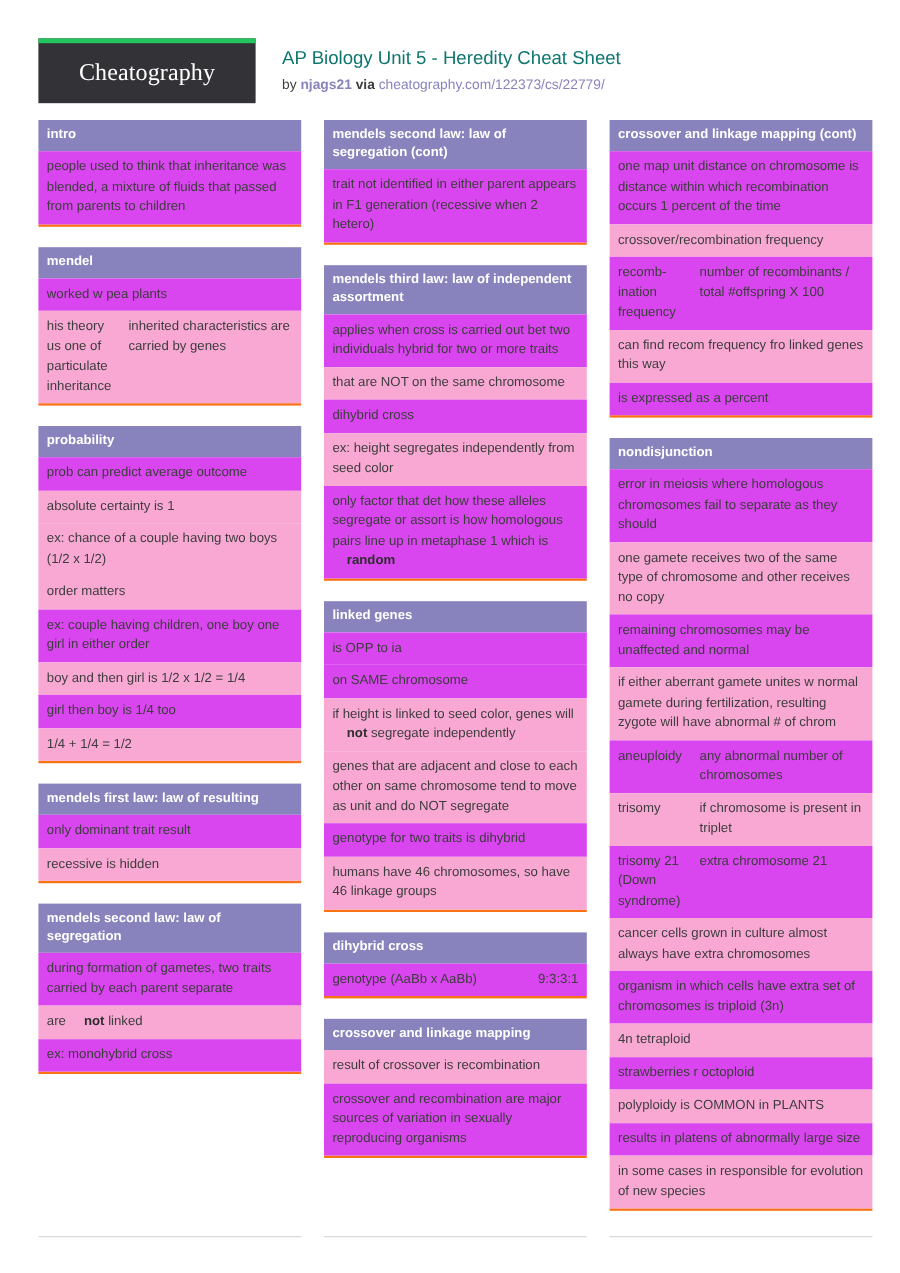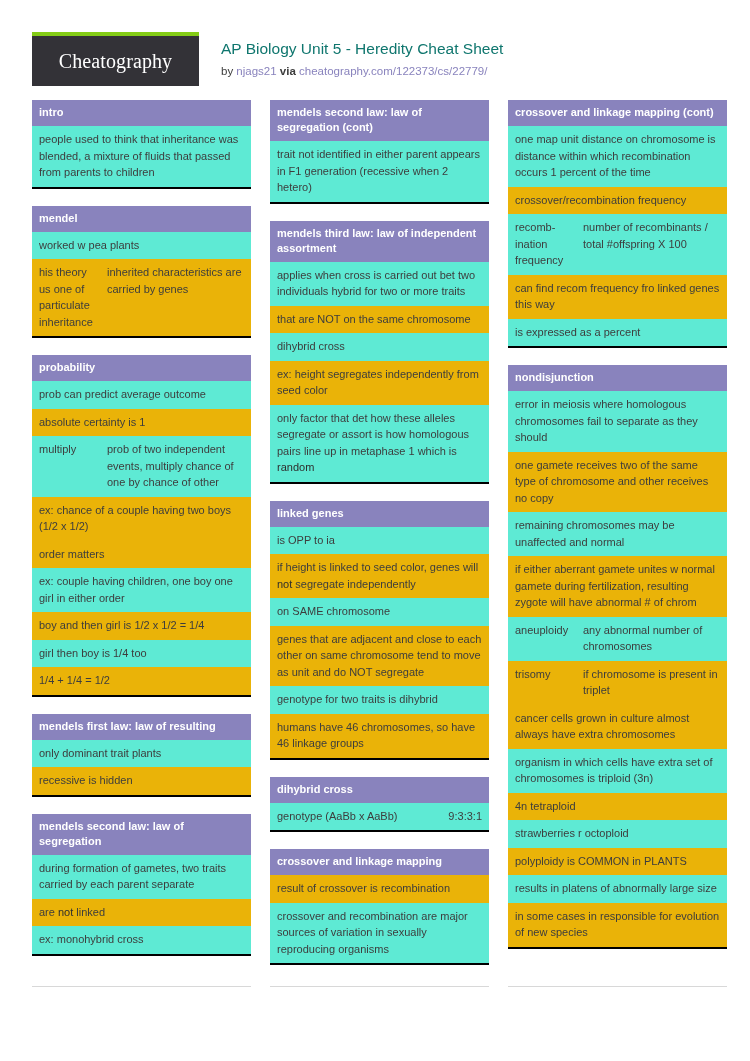--- a/index.html
+++ b/index.html
@@ -22,24 +22,24 @@
 
   
   .header {
     display: flex;
     align-items: flex-start;
     padding-top: 12px;
     padding-bottom: 14px;
   }
 
   .logo-box {
-    width: 167px;
+    width: 181px;
     height: 54px;
     background: #333237;
-    border-top: 4px solid #84cc16;
+    border-top: 4px solid #22c55e;
     display: flex;
     align-items: center;
     justify-content: center;
     flex: none;
   }
   .logo-text {
     color: #ffffff;
     font-family: "Liberation Serif", serif;
     font-size: 20px;
     letter-spacing: .1px;
@@ -54,64 +54,64 @@
     font-size: 15.5px;
     line-height: 20px;
     font-weight: normal;
   }
   .byline {
     font-size: 11.5px;
     line-height: 18px;
     color: #3d3d3d;
     margin-top: 3px;
   }
-  .byline .author { font-weight: normal; color: #8983bd; }
+  .byline .author { font-weight: bold; color: #8983bd; }
   .byline .via { color: #3d3d3d; font-weight: bold; margin-top: 40px; }
   .byline .srclink { color: #8983bd; }
 
   
   .columns {
     display: flex;
     gap: 19px;
     align-items: flex-start;
   }
   .col { width: 219px; flex: none; }
 
   
   .table {
     width: 100%;
     margin-bottom: 17px;
-    border-bottom: 2px solid #000000;
+    border-bottom: 2px solid #f97316;
     border-collapse: collapse;
   }
   .table-head {
     background: #8983bd;
     color: #ffffff;
     font-size: 11px;
     font-weight: bold;
     line-height: 15px;
     padding: 5px 7px 6px 7px;
   }
   .row {
     display: flex;
     font-size: 11px;
     line-height: 16.5px;
     padding: 5px 7px 6px 7px;
-    background: #eab308;
-  }
-  .row.alt { background: #5eead4; }
+    background: #f9a8d4;
+  }
+  .row.alt { background: #d946ef; }
   .row .c-term {
     width: 68px;
     flex: none;
     padding-right: 6px;
   }
   .row .c-def { flex: 1; }
   .row .c-full { flex: 1; }
   .row .c-right { padding-left: 6px; }
-  b { font-weight: normal; color: #2e2e2e; }
+  b { font-weight: bold; color: #2e2e2e; margin-left: 12px; }
 
   
   .footer {
     display: flex;
     gap: 19px;
     margin-top: 4px;
     align-items: flex-start;
   }
   .fcol { width: 219px; flex: none; border-top: 1px solid #d8d8d8; padding-top: 13px; }
 </style>
@@ -151,24 +151,20 @@
           </div>
         </div>
         <div class="table">
           <div class="table-head">probability</div>
           <div class="row alt">
             <div class="c-full">prob can predict average outcome</div>
           </div>
           <div class="row">
             <div class="c-full">absolute certainty is 1</div>
           </div>
-          <div class="row alt">
-            <div class="c-term">multiply</div>
-            <div class="c-def">prob of two independent events, multiply chance of one by chance of other</div>
-          </div>
           <div class="row">
             <div class="c-full">ex: chance of a couple having two boys (1/2 x 1/2)</div>
           </div>
           <div class="row">
             <div class="c-full">order matters</div>
           </div>
           <div class="row alt">
             <div class="c-full">ex: couple having children, one boy one girl in either order</div>
           </div>
           <div class="row">
@@ -177,21 +173,21 @@
           <div class="row alt">
             <div class="c-full">girl then boy is 1/4 too</div>
           </div>
           <div class="row">
             <div class="c-full">1/4 + 1/4 = 1/2</div>
           </div>
         </div>
         <div class="table">
           <div class="table-head">mendels first law: law of resulting</div>
           <div class="row alt">
-            <div class="c-full">only dominant trait plants</div>
+            <div class="c-full">only dominant trait result</div>
           </div>
           <div class="row">
             <div class="c-full">recessive is hidden</div>
           </div>
         </div>
         <div class="table">
           <div class="table-head">mendels second law: law of segregation</div>
           <div class="row alt">
             <div class="c-full">during formation of gametes, two traits carried by each parent separate</div>
           </div>
@@ -226,25 +222,25 @@
           </div>
           <div class="row alt">
             <div class="c-full">only factor that det how these alleles segregate or assort is how homologous pairs line up in metaphase 1 which is <b>random</b></div>
           </div>
         </div>
         <div class="table">
           <div class="table-head">linked genes</div>
           <div class="row alt">
             <div class="c-full">is OPP to ia</div>
           </div>
+          <div class="row alt">
+            <div class="c-full">on SAME chromosome</div>
+          </div>
           <div class="row">
             <div class="c-full">if height is linked to seed color, genes will <b>not</b> segregate independently</div>
-          </div>
-          <div class="row alt">
-            <div class="c-full">on SAME chromosome</div>
           </div>
           <div class="row">
             <div class="c-full">genes that are adjacent and close to each other on same chromosome tend to move as unit and do NOT segregate</div>
           </div>
           <div class="row alt">
             <div class="c-full">genotype for two traits is dihybrid</div>
           </div>
           <div class="row">
             <div class="c-full">humans have 46 chromosomes, so have 46 linkage groups</div>
           </div>
@@ -301,20 +297,24 @@
             <div class="c-full">if either aberrant gamete unites w normal gamete during fertilization, resulting zygote will have abnormal # of chrom</div>
           </div>
           <div class="row alt">
             <div class="c-term">aneuploidy</div>
             <div class="c-def">any abnormal number of chromosomes</div>
           </div>
           <div class="row">
             <div class="c-term">trisomy</div>
             <div class="c-def">if chromosome is present in triplet</div>
           </div>
+          <div class="row alt">
+            <div class="c-term">trisomy 21 (Down syndrome)</div>
+            <div class="c-def">extra chromosome 21</div>
+          </div>
           <div class="row">
             <div class="c-full">cancer cells grown in culture almost always have extra chromosomes</div>
           </div>
           <div class="row alt">
             <div class="c-full">organism in which cells have extra set of chromosomes is triploid (3n)</div>
           </div>
           <div class="row">
             <div class="c-full">4n tetraploid</div>
           </div>
           <div class="row alt">

